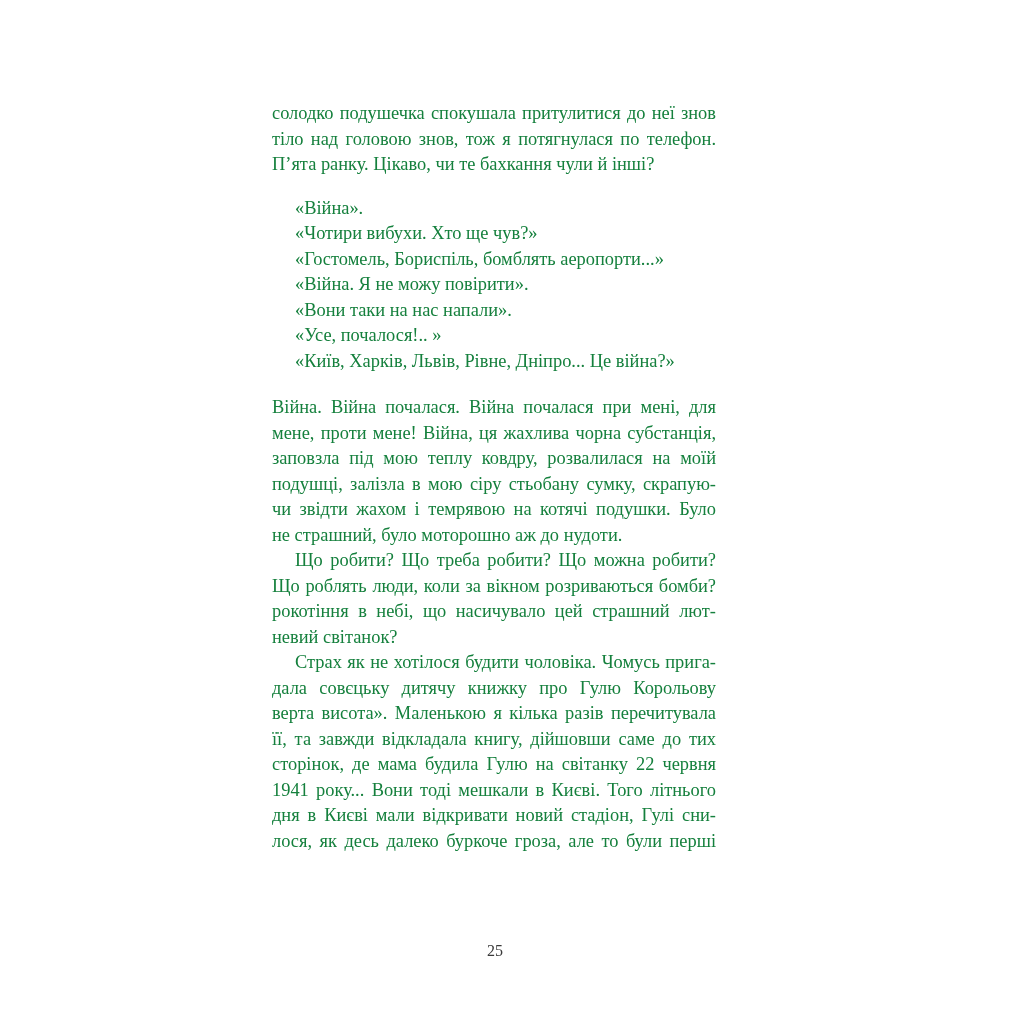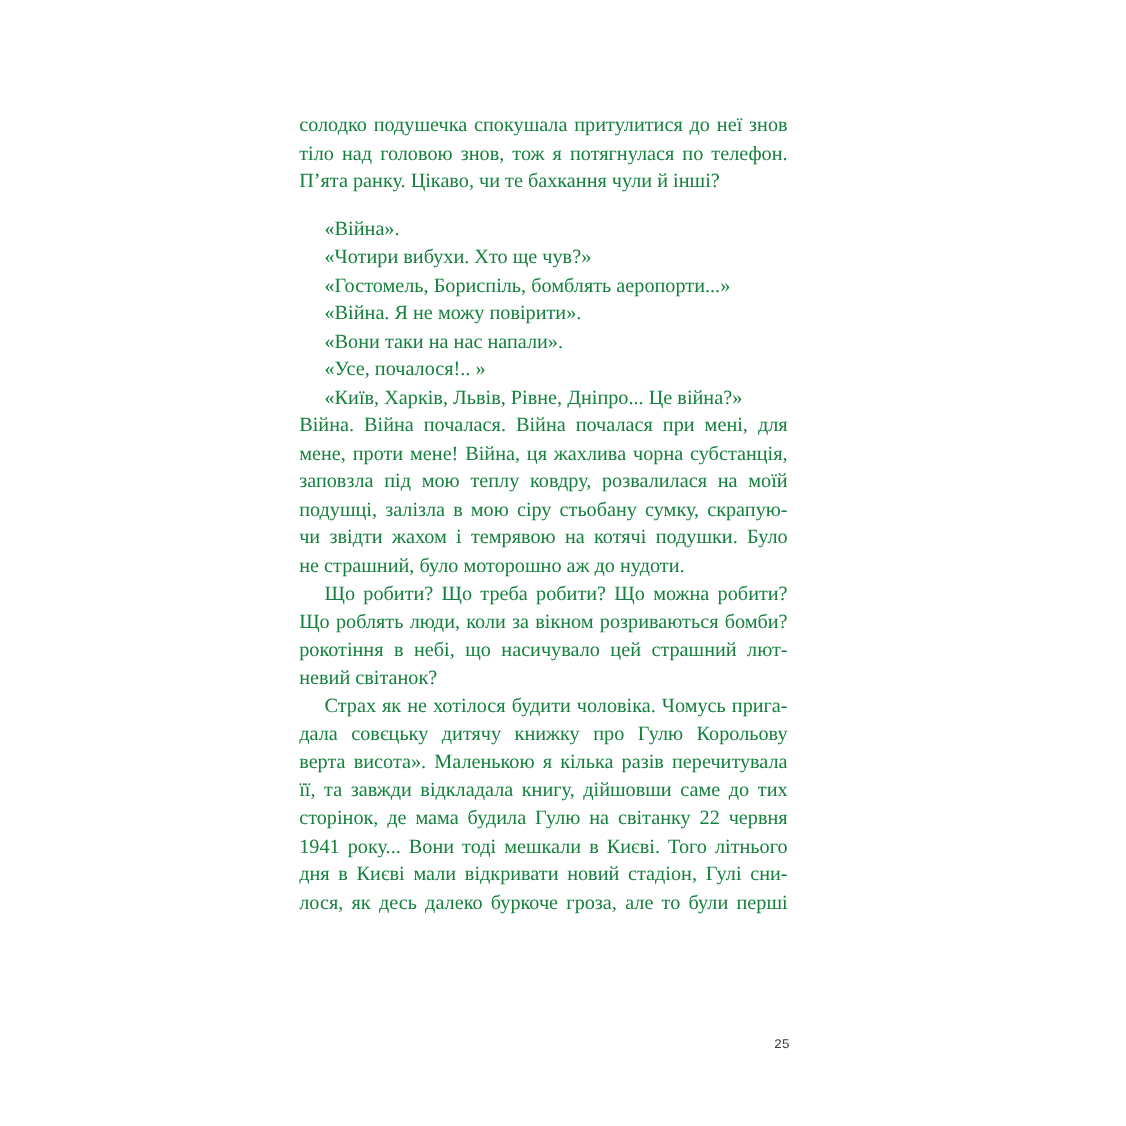--- a/index.html
+++ b/index.html
@@ -22,41 +22,42 @@
     font-size: 18.4px;
     line-height: 25.5px;
     color: #15803d;
   }
   .paragraph {
     margin: 0;
     padding: 0;
   }
   .paragraph.dialogue {
     margin-top: 18px;
+    margin-bottom: 21px;
   }
   .line {
     height: 25.5px;
     overflow: hidden;
     white-space: normal;
   }
   .line.just {
     text-align: justify;
     text-align-last: justify;
   }
   .line.indent {
     text-indent: 23px;
   }
   .page-number {
     position: absolute;
     top: 941px;
     left: 272px;
     width: 446px;
-    text-align: right;
-    font-family: Liberation Mono, monospace;
-    font-size: 12px;
+    text-align: center;
+    font-family: Liberation Serif, serif;
+    font-size: 16px;
     line-height: 19px;
     color: #3a3a3a;
   }
 </style>
 </head>
 <body>
 
 <div class="text-block">
     <div class="paragraph body">
       <div class="line just">солодко подушечка спокушала притулитися до неї знов</div>

